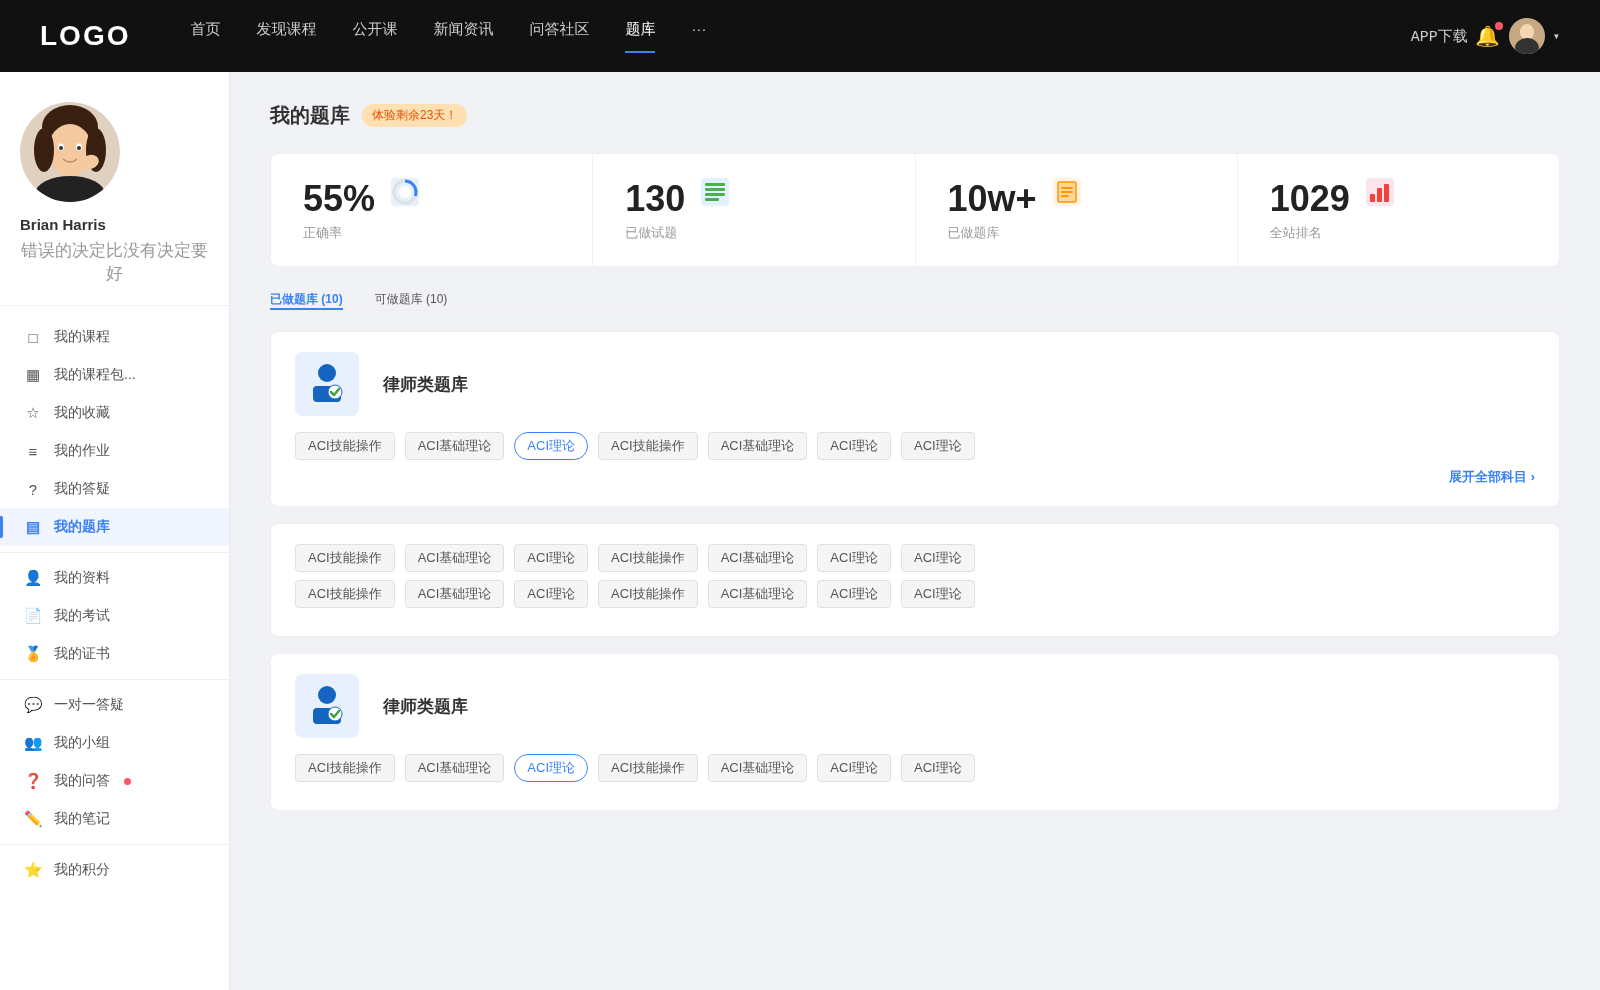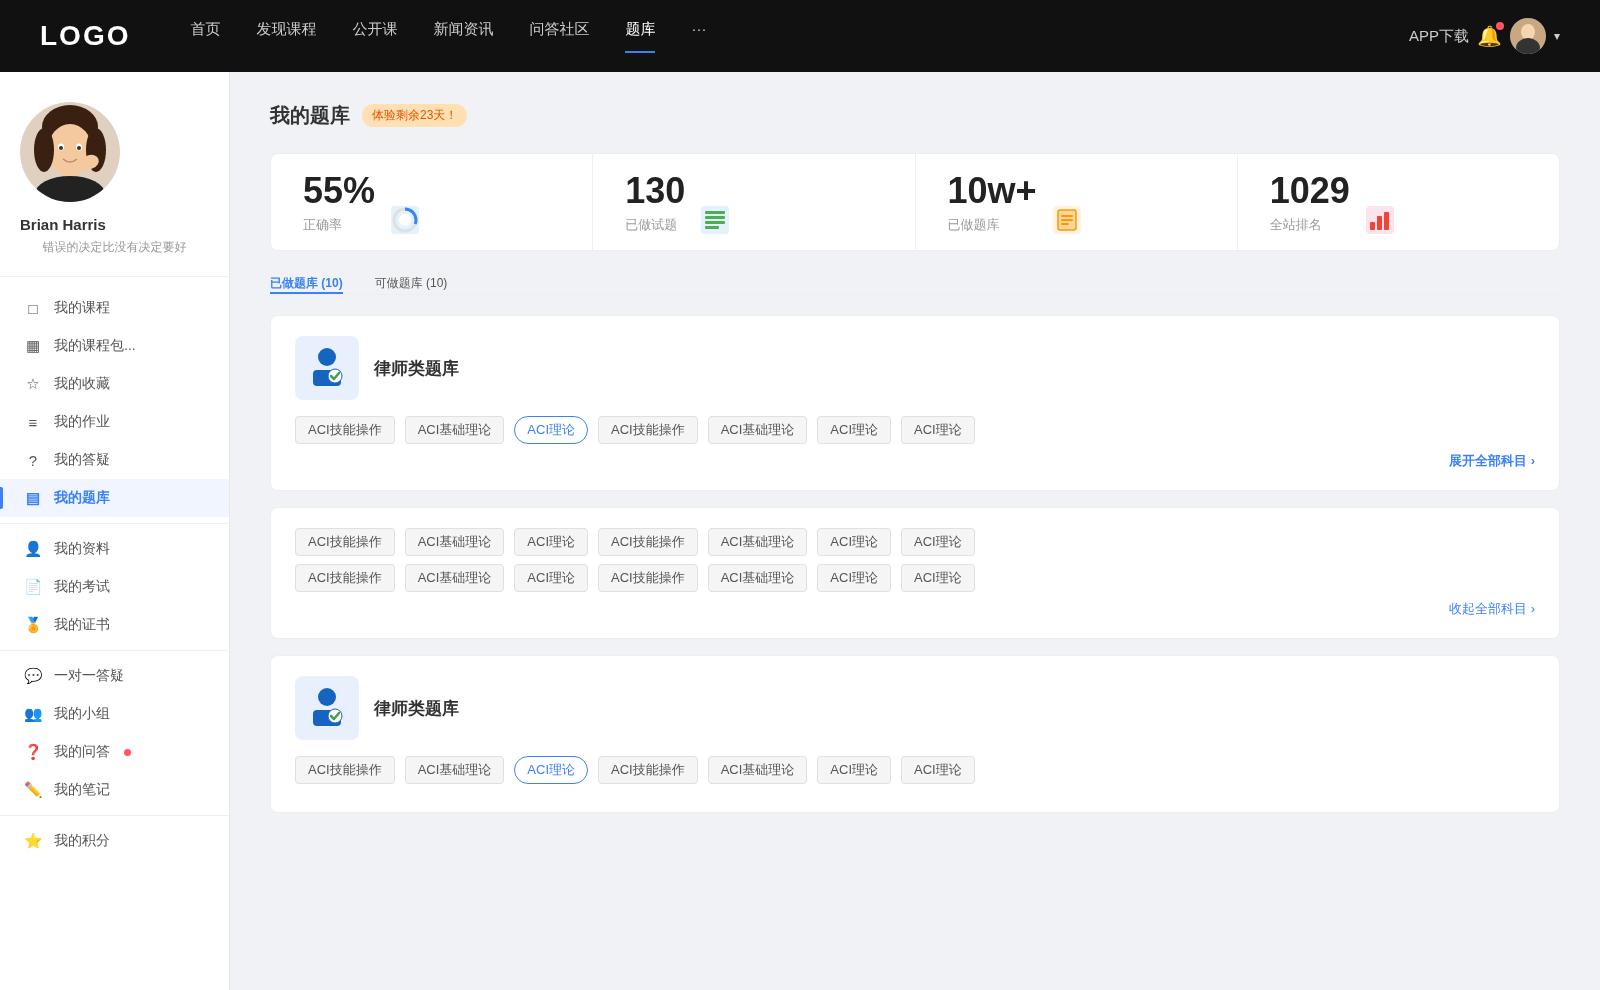--- a/index.html
+++ b/index.html
@@ -4,69 +4,69 @@
   <style>
     * { box-sizing: border-box; margin: 0; padding: 0; }
     body { font-family: -apple-system, BlinkMacSystemFont, "PingFang SC", "Microsoft YaHei", sans-serif; background: #f0f2f5; min-height: 990px; }
 
     
     .navbar { background: #111; height: 72px; display: flex; align-items: center; padding: 0 40px; position: fixed; top: 0; left: 0; right: 0; z-index: 100; }
     .nav-logo { color: #fff; font-size: 28px; font-weight: bold; margin-right: 60px; letter-spacing: 2px; }
     .nav-links { display: flex; gap: 36px; flex: 1; }
     .nav-link { color: #ccc; font-size: 15px; cursor: pointer; text-decoration: none; }
     .nav-link.active { color: #fff; border-bottom: 2px solid #3b82f6; padding-bottom: 12px; }
-    .nav-right { display: flex; align-items: center; gap: 8px; }
+    .nav-right { display: flex; align-items: center; gap: 8px; font-family: Liberation Mono, monospace; }
     .nav-app-btn { color: #ccc; font-size: 15px; cursor: pointer; }
     .nav-bell { position: relative; cursor: pointer; }
     .nav-bell-icon { color: #ccc; font-size: 20px; }
     .nav-bell-dot { position: absolute; top: -2px; right: -2px; width: 8px; height: 8px; background: #f56; border-radius: 50%; }
     .nav-avatar { width: 36px; height: 36px; border-radius: 50%; background: #888; overflow: hidden; display: flex; align-items: center; justify-content: center; cursor: pointer; }
     .nav-chevron { color: #ccc; font-size: 12px; cursor: pointer; }
 
     
     .layout { display: flex; margin-top: 72px; min-height: calc(990px - 72px); }
 
     
     .sidebar { width: 230px; background: #fff; border-right: 1px solid #e8e8e8; min-height: 100%; padding-top: 30px; flex-shrink: 0; }
     .sidebar-profile { display: flex; flex-direction: column; padding: 0 20px 20px; border-bottom: 1px solid #f0f0f0; }
     .avatar-circle { width: 100px; height: 100px; border-radius: 50%; background: #e8e8e8; overflow: hidden; margin-bottom: 14px; }
     .avatar-circle svg { width: 100%; height: 100%; }
     .profile-name { font-size: 15px; font-weight: 600; color: #333; margin-bottom: 6px; }
-    .profile-motto { font-size: 12px; color: #999; text-align: center; }
+    .profile-motto { font-size: 17px; color: #999; text-align: center; }
 
     .sidebar-menu { padding: 12px 0; }
     .menu-item { display: flex; align-items: center; gap: 12px; padding: 10px 24px; cursor: pointer; font-size: 14px; color: #555; position: relative; }
     .menu-item.active { color: #3b82f6; font-weight: 600; background: #f0f5ff; }
     .menu-item.active::before { content: ''; position: absolute; left: 0; top: 50%; transform: translateY(-50%); height: 22px; width: 3px; background: #3b82f6; border-radius: 0 2px 2px 0; }
     .menu-icon { width: 18px; text-align: center; font-size: 15px; }
     .menu-dot { width: 7px; height: 7px; background: #f56; border-radius: 50%; margin-left: 2px; }
     .menu-divider { height: 1px; background: #f0f0f0; margin: 6px 0; }
 
     
     .main-content { flex: 1; padding: 30px 40px; overflow-y: auto; }
 
     .page-header { display: flex; align-items: center; gap: 12px; margin-bottom: 24px; }
     .page-title { font-size: 20px; font-weight: 600; color: #333; }
     .trial-badge { background: #ffe0b2; color: #e65100; font-size: 12px; padding: 3px 10px; border-radius: 12px; }
 
     
     .stats-row { display: flex; gap: 0; background: #fff; border: 1px solid #eee; border-radius: 8px; margin-bottom: 24px; }
-    .stat-item { flex: 1; padding: 16px 32px; display: flex; align-items: flex-end; gap: 16px; border-right: 1px solid #f0f0f0; }
+    .stat-item { flex: 1; padding: 24px 32px; display: flex; align-items: flex-start; gap: 16px; border-right: 1px solid #f0f0f0; }
     .stat-item:last-child { border-right: none; }
     .stat-number { font-size: 36px; font-weight: 700; color: #222; }
     .stat-label { font-size: 13px; color: #999; margin-top: 4px; }
 
     
     .tabs { display: flex; gap: 32px; margin-bottom: 20px; border-bottom: 1px solid #eee; padding-bottom: 0; }
     .tab { font-size: 12px; color: #555; cursor: pointer; }
     .tab.active { color: #3b82f6; font-weight: 600; border-bottom: 2px solid #3b82f6; }
 
     
     .qbank-card { background: #fff; border: 1px solid #eee; border-radius: 8px; padding: 20px 24px; margin-bottom: 16px; }
-    .qbank-header { display: flex; align-items: center; gap: 15px; margin-bottom: 16px; }
+    .qbank-header { display: flex; align-items: center; gap: 24px; margin-bottom: 16px; }
     .qbank-icon { width: 64px; height: 64px; background: #e8f0fe; border-radius: 8px; display: flex; align-items: center; justify-content: center; }
     .qbank-title { font-size: 17px; font-weight: 600; color: #333; }
     .tags-row { display: flex; flex-wrap: wrap; gap: 10px; align-items: center; margin-bottom: 8px; }
     .tag { font-size: 13px; color: #555; background: #f5f5f5; border: 1px solid #e0e0e0; border-radius: 4px; padding: 4px 12px; cursor: pointer; }
     .tag.active { color: #3b82f6; background: #fff; border-color: #3b82f6; border-radius: 20px; }
     .expand-link { text-align: right; font-size: 13px; color: #3b82f6; cursor: pointer; margin-top: 6px; font-weight: bold; }
     .collapse-link { text-align: right; font-size: 13px; color: #3b82f6; cursor: pointer; margin-top: 6px; }
 
     
     .avatar-svg { width: 100%; height: 100%; }
@@ -316,21 +316,20 @@
       </div>
       <div class="tags-row">
         <span class="tag">ACI技能操作</span>
         <span class="tag">ACI基础理论</span>
         <span class="tag">ACI理论</span>
         <span class="tag">ACI技能操作</span>
         <span class="tag">ACI基础理论</span>
         <span class="tag">ACI理论</span>
         <span class="tag">ACI理论</span>
       </div>
-      <div class="collapse-link">收起全部科目 ›</div>
     </div>
 
     <div class="qbank-card">
       <div class="qbank-header">
         <div class="qbank-icon">
           <svg width="48" height="48" viewBox="0 0 48 48">
             <circle cx="24" cy="13" r="9" fill="#1565c0"></circle>
             <rect x="10" y="26" width="28" height="16" rx="4" fill="#1565c0"></rect>
             <circle cx="32" cy="32" r="7" fill="#fff" stroke="#1565c0" stroke-width="1"></circle>
             <path d="M28 32 L31 35 L36 29" stroke="#43a047" stroke-width="2.5" fill="none" stroke-linecap="round" stroke-linejoin="round"></path>

